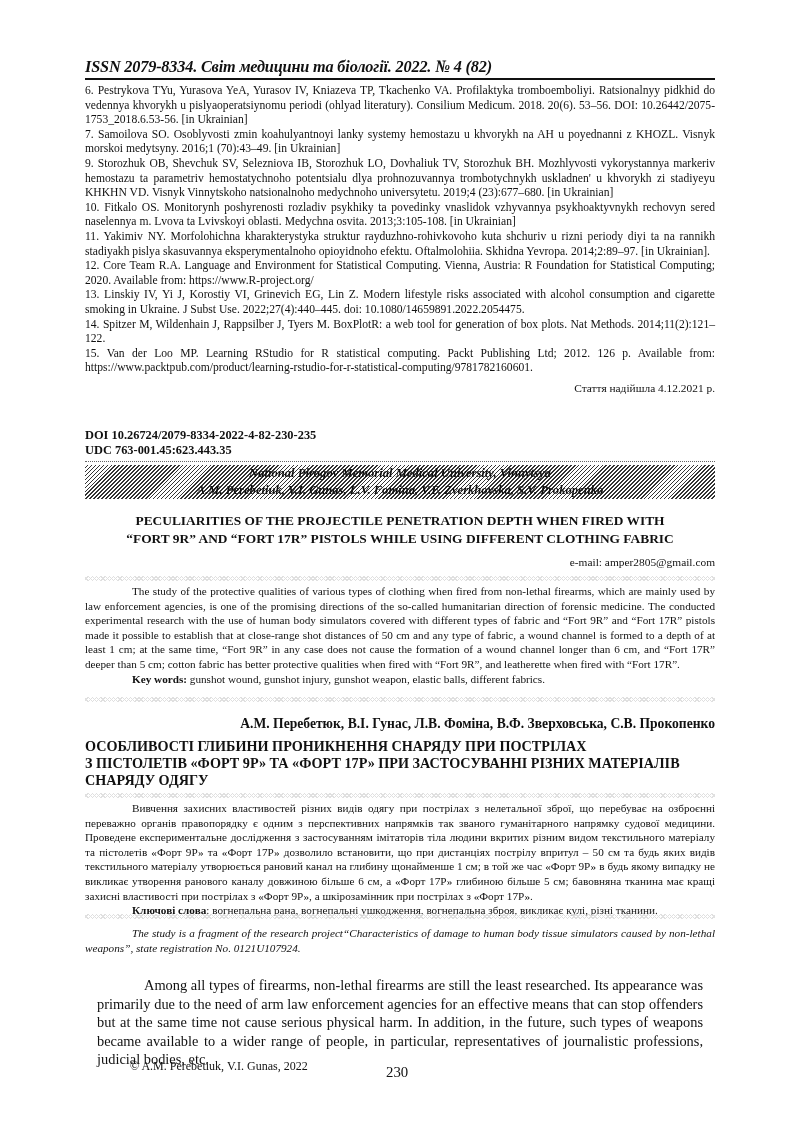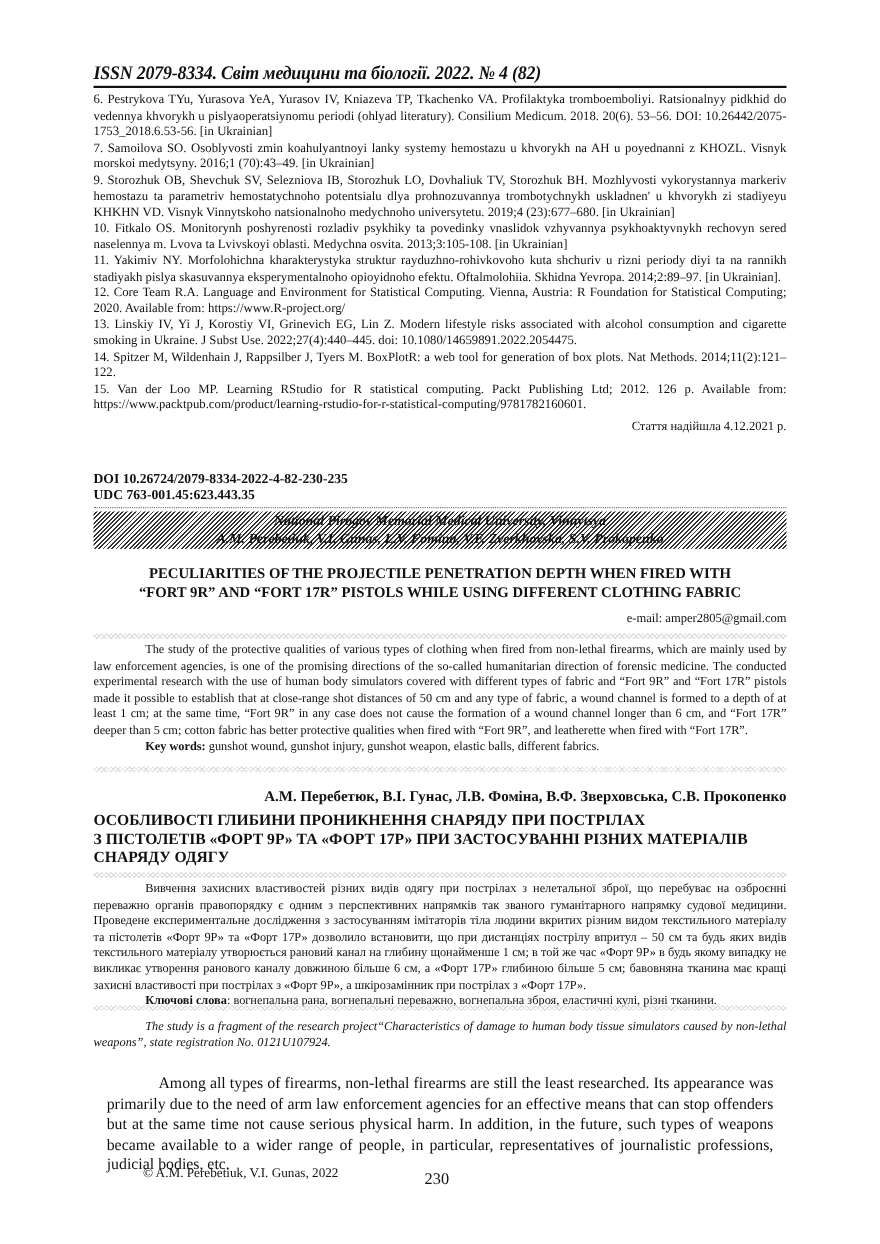--- a/index.html
+++ b/index.html
@@ -144,21 +144,21 @@
 <div class="title-ua">
   <div>ОСОБЛИВОСТІ ГЛИБИНИ ПРОНИКНЕННЯ СНАРЯДУ ПРИ ПОСТРІЛАХ</div>
   <div>З ПІСТОЛЕТІВ «ФОРТ 9Р» ТА «ФОРТ 17Р» ПРИ ЗАСТОСУВАННІ РІЗНИХ МАТЕРІАЛІВ</div>
   <div>СНАРЯДУ ОДЯГУ</div>
 </div>
 
 <div class="wave-rule" style="top:793px"></div>
 
 <div class="abstract" style="top:801px">
   <p>Вивчення захисних властивостей різних видів одягу при пострілах з нелетальної зброї, що перебуває на озброєнні переважно органів правопорядку є одним з перспективних напрямків так званого гуманітарного напрямку судової медицини. Проведене експериментальне дослідження з застосуванням імітаторів тіла людини вкритих різним видом текстильного матеріалу та пістолетів «Форт 9Р» та «Форт 17Р» дозволило встановити, що при дистанціях пострілу впритул – 50 см та будь яких видів текстильного матеріалу утворюється рановий канал на глибину щонайменше 1 см; в той же час «Форт 9Р» в будь якому випадку не викликає утворення ранового каналу довжиною більше 6 см, а «Форт 17Р» глибиною більше 5 см; бавовняна тканина має кращі захисні властивості при пострілах з «Форт 9Р», а шкірозамінник при пострілах з «Форт 17Р».</p>
-  <p><span class="kw">Ключові слова</span><span>: вогнепальна рана, вогнепальні переважно, вогнепальна зброя, еластичні кулі, різні тканини.</span></p>
+  <p><span class="kw">Ключові слова</span><span>: вогнепальна рана, вогнепальні ушкодження, вогнепальна зброя, викликає кулі, різні тканини.</span></p>
 </div>
 
 <div class="wave-rule" style="top:914px"></div>
 
 <div class="fragment">
   <p>The study is a fragment of the research project“Characteristics of damage to human body tissue simulators caused by non-lethal weapons”, state registration No. 0121U107924.</p>
 </div>
 
 <div class="body-text">
   <p>Among all types of firearms, non-lethal firearms are still the least researched. Its appearance was primarily due to the need of arm law enforcement agencies for an effective means that can stop offenders but at the same time not cause serious physical harm. In addition, in the future, such types of weapons became available to a wider range of people, in particular, representatives of journalistic professions, judicial bodies, etc.</p>

